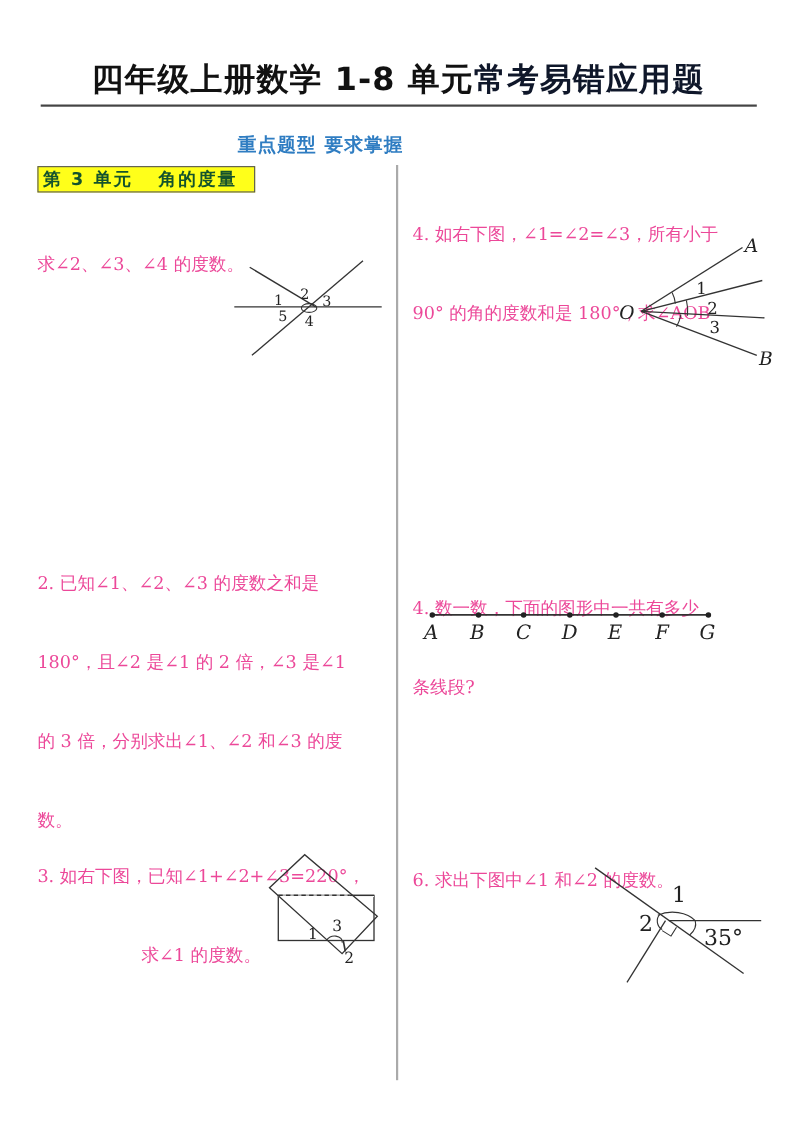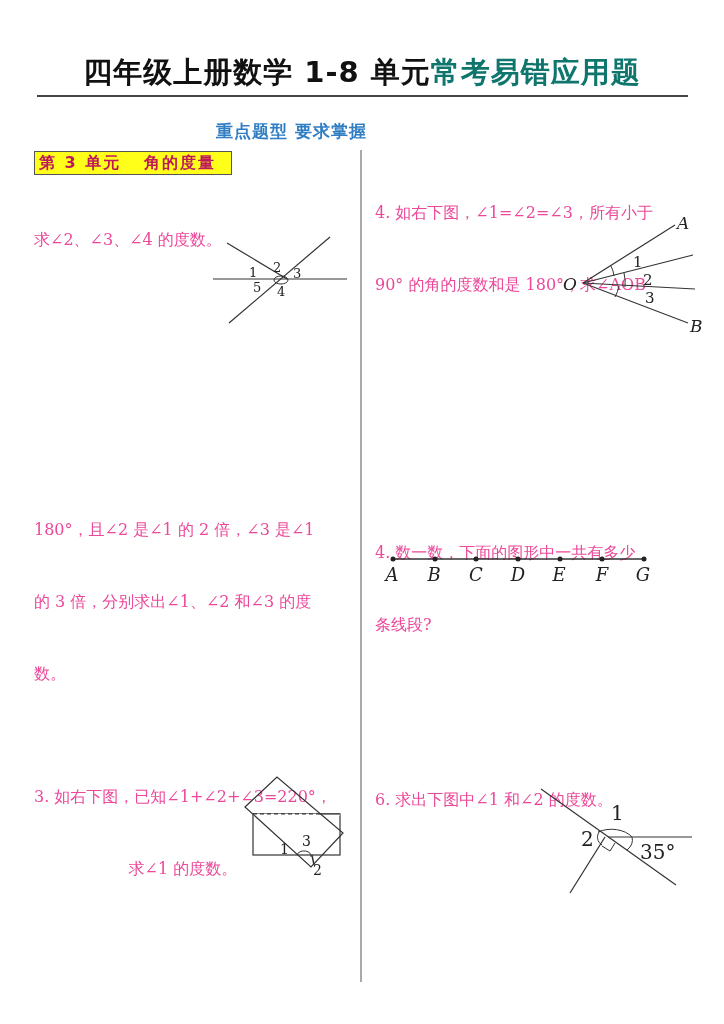--- a/index.html
+++ b/index.html
@@ -5,36 +5,36 @@
     html, body { margin: 0; padding: 0; }
     body {
       width: 724px; height: 1024px; background: #ffffff; position: relative; overflow: hidden;
       font-family: "DejaVu Serif", "Liberation Serif", serif; color: #222;
     }
     .title {
       position: absolute; top: 52px; left: 0; width: 724px; text-align: center;
       font-family: "DejaVu Sans", sans-serif; font-weight: bold; font-size: 29px; letter-spacing: 1px;
       line-height: 40px; color: #111;
     }
-    .title .red { color: #0f766e; }
+    .title .red { color: #0f172a; }
     .rule {
       position: absolute; top: 95px; left: 37px; width: 651px; height: 2px; background: #444;
     }
     .subtitle {
       position: absolute; top: 120px; left: 0; width: 583px; text-align: center;
       font-family: "DejaVu Sans", sans-serif; font-weight: bold; font-size: 17px; color: #2f7dc2;
       letter-spacing: 1px;
     }
     .divider {
       position: absolute; left: 360px; top: 150px; width: 2px; height: 832px; background: #aaa;
     }
     .unit-label {
       position: absolute; top: 151px; left: 34px; width: 198px; height: 24px;
       background: #ffff1a; border: 1px solid #555; box-sizing: border-box;
-      font-family: "DejaVu Sans", sans-serif; font-weight: bold; font-size: 16px; color: #be185d;
+      font-family: "DejaVu Sans", sans-serif; font-weight: bold; font-size: 16px; color: #14532d;
       line-height: 22px; padding-left: 4px; letter-spacing: 2px; white-space: pre;
     }
     .q {
       position: absolute; font-size: 16px; line-height: 24px; color: #ec4899; white-space: pre-wrap;
     }
     .q .line { display: block; white-space: nowrap; }
     svg { position: absolute; overflow: visible; }
     svg text { font-family: "DejaVu Serif", "Liberation Serif", serif; fill: #222; }
   </style>
 </head>
@@ -56,20 +56,21 @@
   <line x1="125" y1="2" x2="24" y2="88" stroke="#333" stroke-width="1.2"></line>
   <ellipse cx="76" cy="45" rx="7" ry="4" fill="none" stroke="#333" stroke-width="1"></ellipse>
   <text x="44" y="42" font-size="13">1</text>
   <text x="68" y="37" font-size="13">2</text>
   <text x="88" y="43" font-size="13">3</text>
   <text x="72" y="61" font-size="13">4</text>
   <text x="48" y="57" font-size="13">5</text>
 </svg>
 
 <div class="q" style="top:470px; left:34px;">
+  <span class="line">2. 已知∠1、∠2、∠3 的度数之和是</span>
   <span class="line">180°，且∠2 是∠1 的 2 倍，∠3 是∠1</span>
   <span class="line">的 3 倍，分别求出∠1、∠2 和∠3 的度</span>
   <span class="line">数。</span>
 </div>
 
 <div class="q" style="top:737px; left:34px;text-align:center;">
   <span class="line">3. 如右下图，已知∠1+∠2+∠3=220°，</span>
   <span class="line">求∠1 的度数。</span>
 </div>
 <svg style="left:240px; top:775px;" width="110" height="105" viewBox="0 0 110 105">

